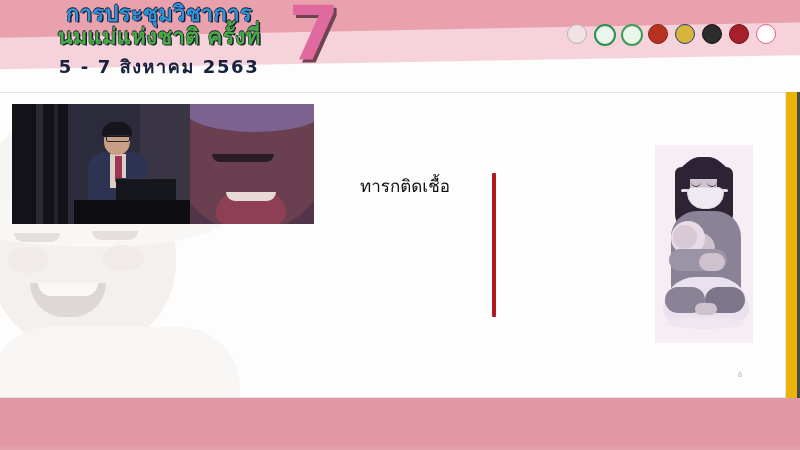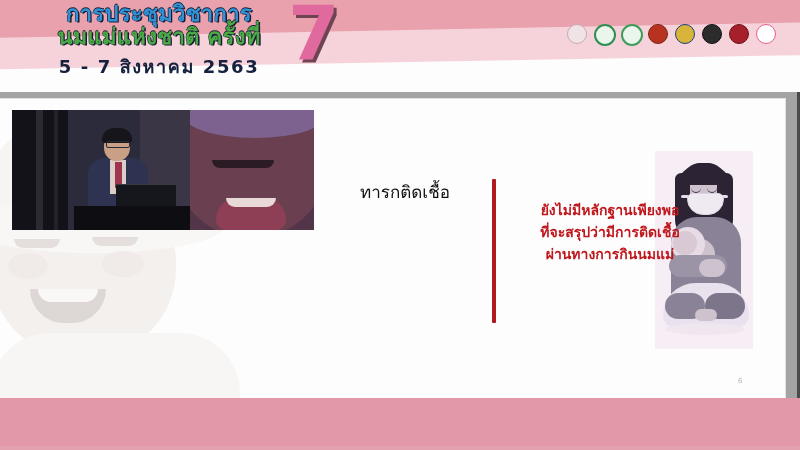--- a/index.html
+++ b/index.html
@@ -2,21 +2,21 @@
 <html><head>
 <meta charset="utf-8">
 <style>
   html,body{margin:0;padding:0;}
   body{
     width:800px;height:450px;overflow:hidden;
     background:#ffffff;
     font-family:"DejaVu Sans","Liberation Sans",sans-serif;
     position:relative;
   }
-  #stage{position:absolute;inset:0;width:800px;height:450px;overflow:hidden;background:#a3a3a3;}
+  #stage{position:absolute;inset:0;width:800px;height:450px;overflow:hidden;background:#eab308;}
 
   
   .hdr{position:absolute;left:0;top:0;width:800px;height:92px;overflow:hidden;background:#ffffff;}
   .hdr-band-top{position:absolute;left:0;top:0;width:800px;height:46px;background:#e9a2ad;}
   .hdr-band-mid{position:absolute;left:0;top:46px;width:800px;height:26px;background:#f2c4cd;}
   .hdr-band-bot{position:absolute;left:0;top:72px;width:800px;height:20px;background:#ffffff;}
   .hdr-skew{position:absolute;left:-40px;top:30px;width:900px;height:52px;background:#f6d3da;
             transform:skewY(-1.1deg);}
   .hdr-white{position:absolute;left:-40px;top:62px;width:900px;height:42px;background:#fdfdfd;
              transform:skewY(-1.0deg);}
@@ -35,21 +35,21 @@
   .logo{width:22px;height:24px;position:relative;display:block;}
   .logo .disc{position:absolute;left:2px;top:0;width:18px;height:18px;border-radius:50%;}
 
   .tagline{position:absolute;left:352px;top:57px;z-index:8;font-size:21px;font-weight:bold;
            font-style:italic;letter-spacing:.6px;white-space:nowrap;}
   .tagline .b{color:#5aa8dd;text-shadow:1.6px 1.6px 0 #3c4f63;}
   .tagline .p{color:#f0a0bd;text-shadow:1.6px 1.6px 0 #8d5e70;}
 
   
   .slide{position:absolute;left:0;top:92px;width:786px;height:306px;background:#fdfdfd;
-         border:1px solid #e3e3e3;border-left:none;box-sizing:border-box;overflow:hidden;margin-top:6px;}
+         border:1px solid #e3e3e3;border-left:none;box-sizing:border-box;overflow:hidden;}
   .slide-inner{position:absolute;inset:0;overflow:hidden;}
 
   
   .wm{position:absolute;left:-16px;top:22px;width:300px;height:290px;opacity:.33;overflow:hidden;}
   .wm .hat{position:absolute;left:0px;top:0px;width:210px;height:105px;background:#e9e6e0;
            border-radius:105px 105px 40px 40px;}
   .wm .brim{position:absolute;left:-22px;top:78px;width:262px;height:54px;background:#efece6;
             border-radius:50%;}
   .wm .face{position:absolute;left:6px;top:58px;width:186px;height:180px;background:#e2d6cf;
             border-radius:48% 48% 52% 52%;}
@@ -217,25 +217,20 @@
             <div class="baby-teeth"></div>
         </div>
       </div>
 
       <div class="qbox">
         <div class="qline">ทารกติดเชื้อ</div>
       </div>
 
       <div class="divider"></div>
 
-      <div class="abox">
-        <div class="aline">ยังไม่มีหลักฐานเพียงพอ</div>
-        <div class="aline">ที่จะสรุปว่ามีการติดเชื้อ</div>
-        <div class="aline">ผ่านทางการกินนมแม่</div>
-      </div>
 
       <div class="illus">
         <div class="il-hairback"></div>
         <div class="il-head"></div>
         <div class="il-hairtop"></div>
         <div class="il-hairL"></div>
           <div class="il-hairR"></div>
         <div class="il-eyeL"></div>
           <div class="il-eyeR"></div>
         <div class="il-masktieL"></div>

